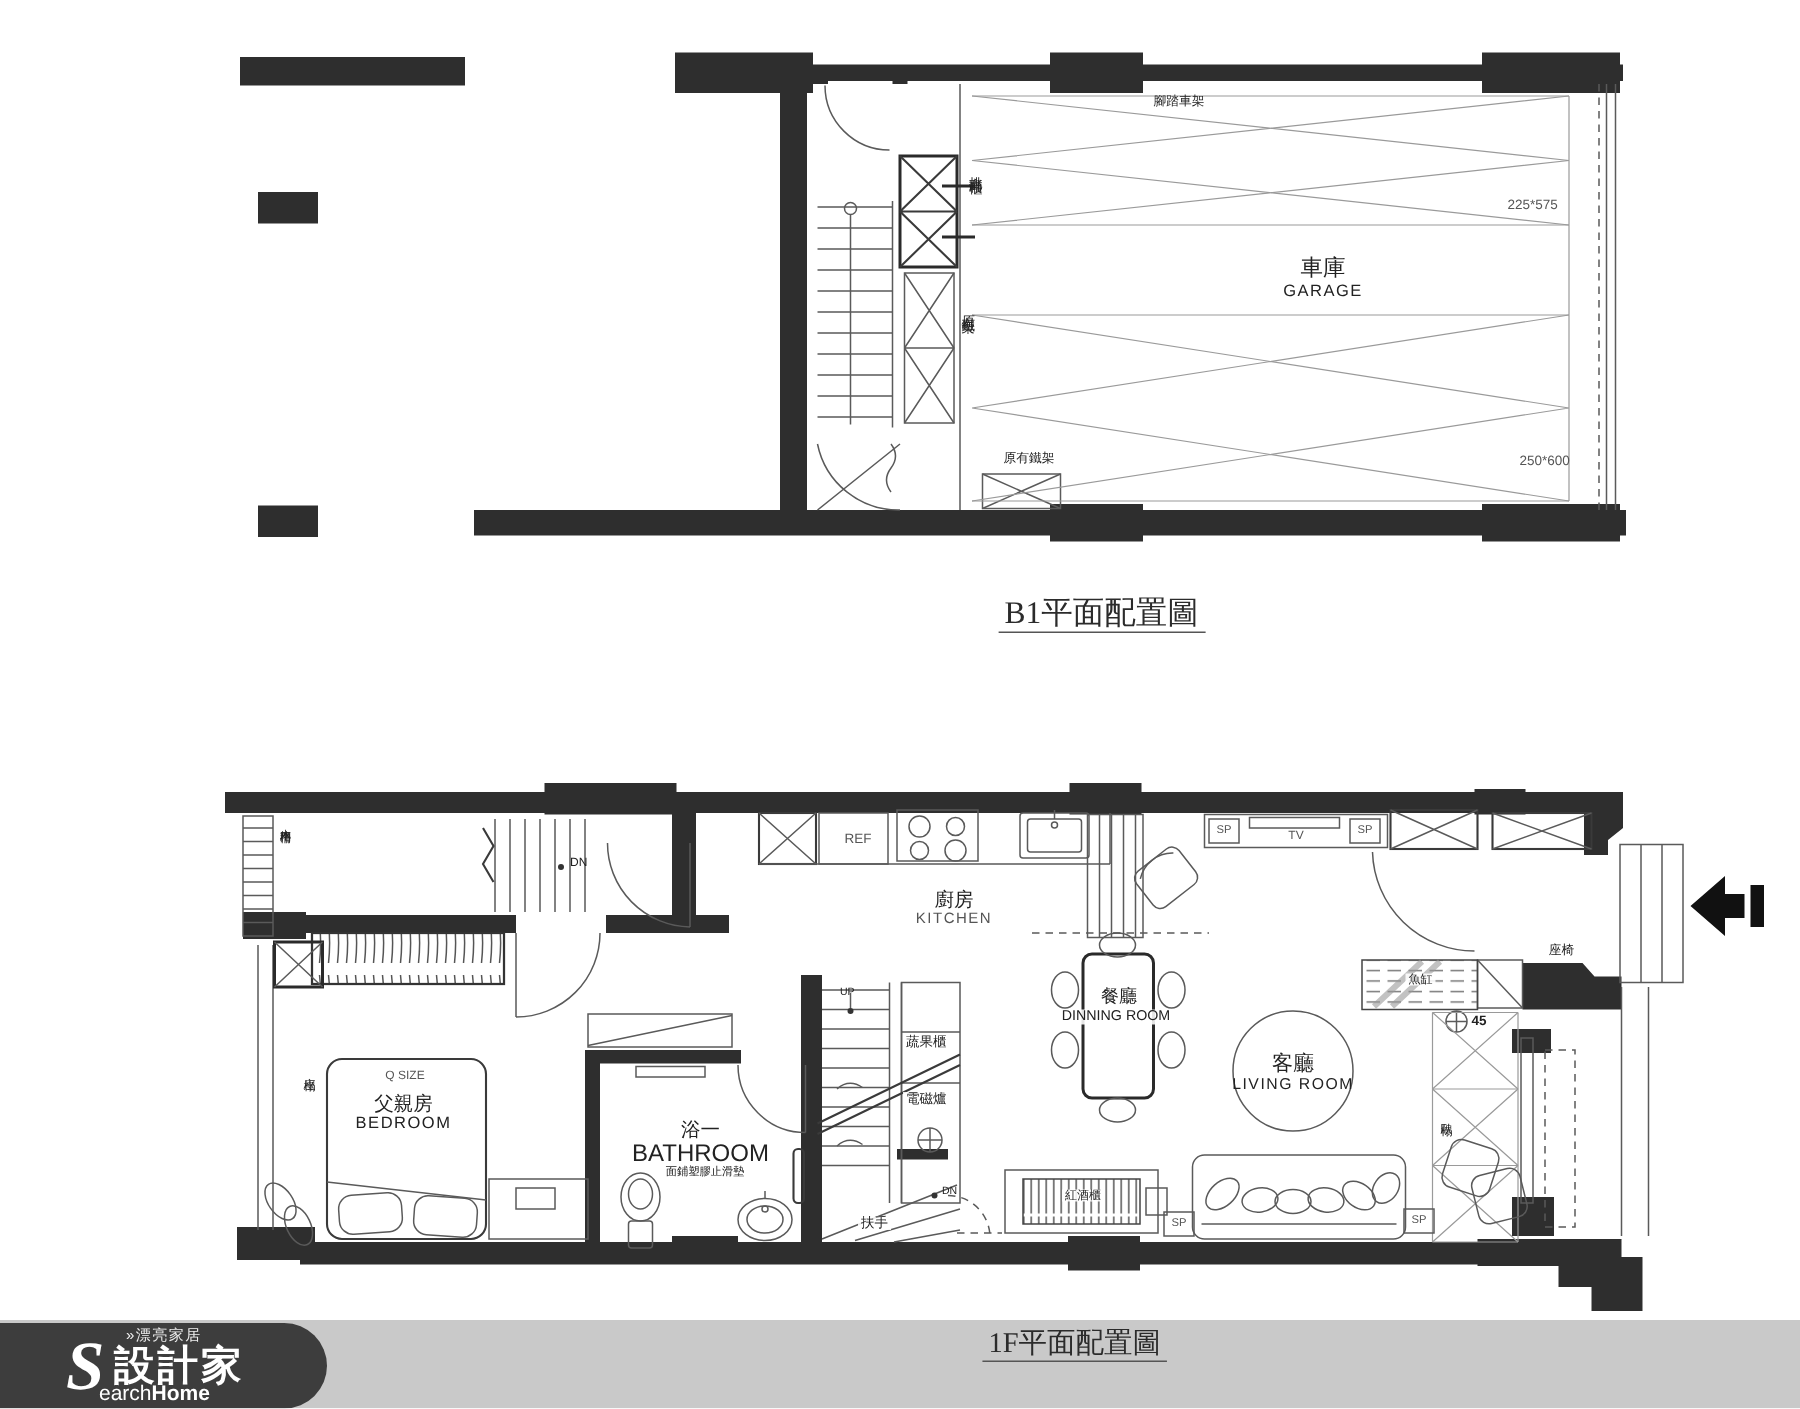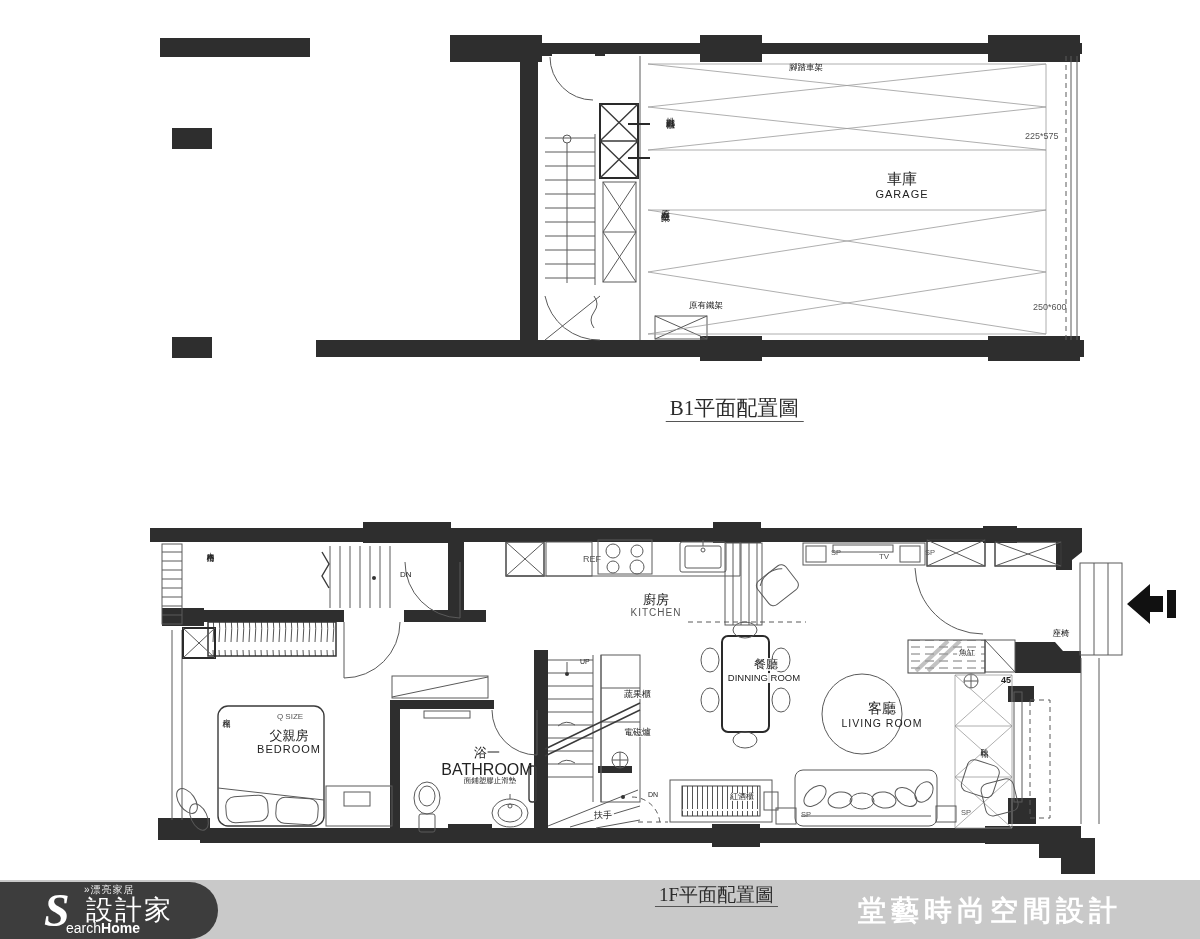--- a/index.html
+++ b/index.html
@@ -6,32 +6,32 @@
   #canvas{position:relative;width:1200px;height:939px;background:#fff;overflow:hidden;
           font-family:"Liberation Sans","DejaVu Sans",sans-serif;}
   svg{position:absolute;left:0;top:0;}
   .w{fill:#2e2e2e;stroke:none;}
   .t{fill:none;stroke:#5a5a5a;stroke-width:1;}
   .t2{fill:none;stroke:#2a2a2a;stroke-width:2;}
   .t15{fill:none;stroke:#3a3a3a;stroke-width:1.4;}
   .d{stroke-dasharray:5 4;}
   .lt{fill:none;stroke:#9a9a9a;stroke-width:.8;}
   .dot{fill:#333;stroke:none;}
-  .lbl{position:absolute;color:#222;white-space:nowrap;line-height:1.05;z-index:5;margin-left:20px;}
+  .lbl{position:absolute;color:#222;white-space:nowrap;line-height:1.05;z-index:5;}
   .c{transform:translateX(-50%);text-align:center;}
   .bgw{background:rgba(255,255,255,.88);padding:0 2px;}
   .v{writing-mode:vertical-rl;text-orientation:upright;letter-spacing:1px;}
   .title{font-family:"Liberation Serif","DejaVu Serif",serif;color:#2b2b2b;
          border-bottom:1.5px solid #555;padding:0 4px 1px;margin-left:43px;}
   #footer{position:absolute;left:0;top:880px;width:1200px;height:59px;background:#c9c9c9;}
   #logo{position:absolute;left:0;top:2px;width:218px;height:57px;background:#3d3d3d;
         border-radius:0 30px 30px 0;color:#fff;}
   #logo .s{position:absolute;left:44px;top:2px;font-family:"Liberation Serif",serif;
            font-style:italic;font-size:46px;font-weight:bold;}
-  #logo .zh{position:absolute;left:86px;top:10px;font-size:27px;font-weight:normal;letter-spacing:2px;}
+  #logo .zh{position:absolute;left:76px;top:10px;font-size:27px;font-weight:bold;letter-spacing:2px;}
   #logo .small{position:absolute;left:84px;top:1px;font-size:10px;letter-spacing:1px;color:#eee;text-align:center;}
   #logo .en{position:absolute;left:66px;top:38px;font-size:14px;color:#fff;}
   #logo .en b{font-weight:bold;}
   #company{position:absolute;left:858px;top:12px;color:#fff;font-size:28px;font-weight:bold;
            letter-spacing:5px;}
   #f1-title-wrap{position:absolute;left:695px;top:882px;transform:translateX(-50%);z-index:6;}
   #b1-title-wrap{position:absolute;left:713px;top:394px;transform:translateX(-50%);z-index:6;}
 </style>
 </head>
 <body>
@@ -348,16 +348,15 @@
 <div class="lbl c" style="left:470px;top:777px;font-size:7.5px">面鋪塑膠止滑墊</div>
 <div id="f1-title-wrap"><span class="title" style="font-size:19px">1F平面配置圖</span></div>
 
 <div id="footer">
   <div id="logo">
     <span class="small">»漂亮家居</span>
     <span class="s">S</span>
     <span class="zh">設計家</span>
     <span class="en"><span>earch</span><b>Home</b></span>
   </div>
-  <div id="company">堂藝時尚空間設計</div>
 </div>
 
 </div>
 
 </body></html>

